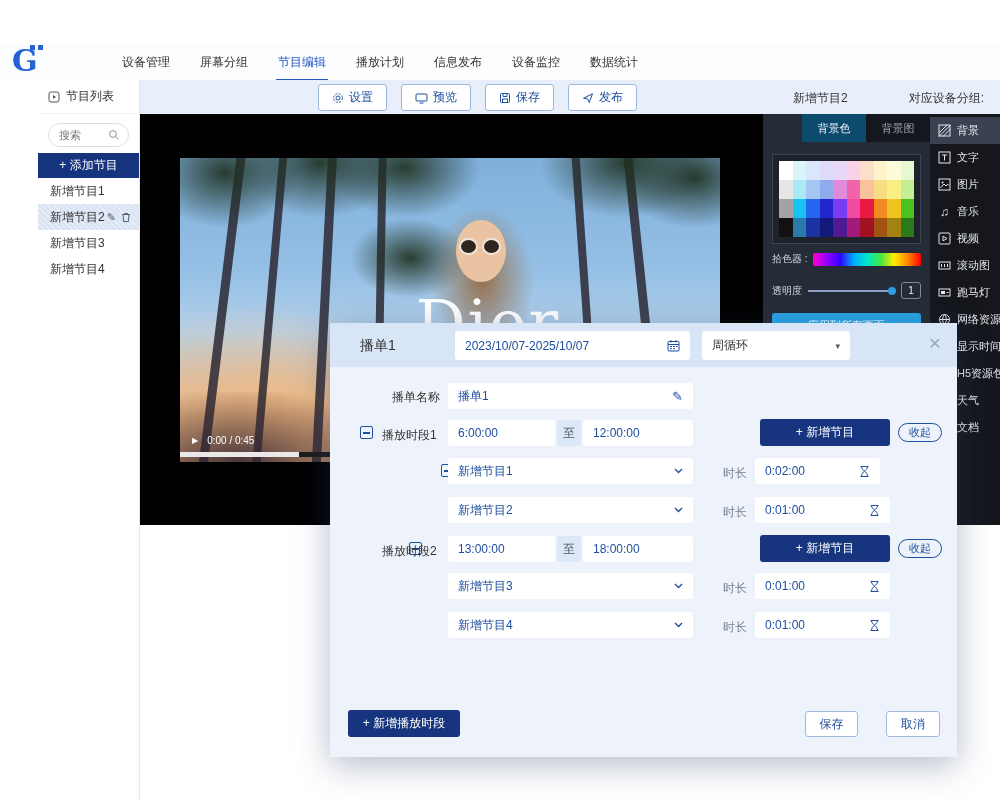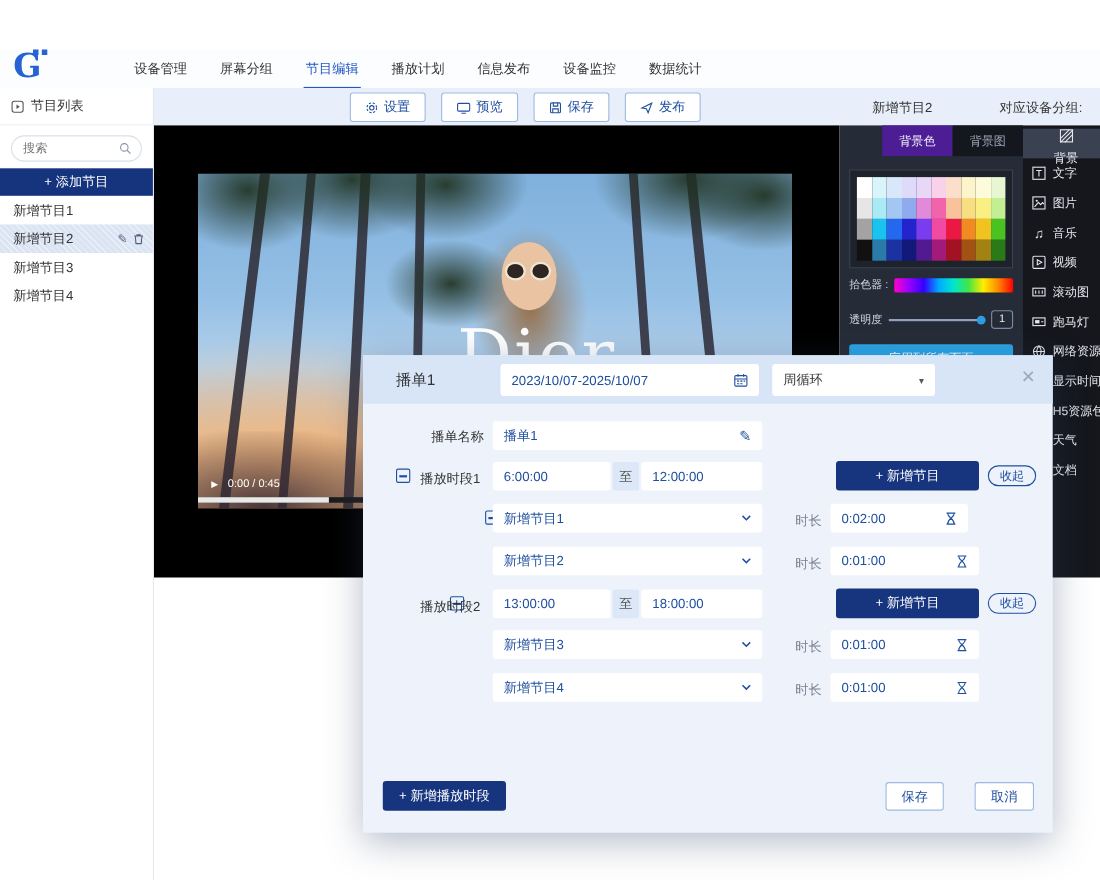--- a/index.html
+++ b/index.html
@@ -24,21 +24,21 @@
   .user-name { font-size:11px; color:#55607a; }
   .lang { display:flex; align-items:center; gap:3px; font-size:11px; color:#2563d4; }
   
   .subbar { position:absolute; top:80px; left:0; right:0; height:34px; background:#e9effa; }
   .tool-btns { position:absolute; left:318px; top:4px; display:flex; gap:14px; }
   .tbtn { display:flex; align-items:center; gap:5px; background:#fff; border:1px solid #9db9e0; border-radius:3px;
           padding:4px 13px; font-size:12px; color:#1f4fa0; cursor:pointer; }
   .sub-program { position:absolute; left:793px; top:10px; font-size:12px; color:#333; }
   .sub-group { position:absolute; right:16px; top:10px; font-size:12px; color:#333; }
   
-  .sidebar { position:absolute; left:0; top:80px; width:140px; bottom:0; background:#fff; border-right:1px solid #e4e8ef; z-index:5; }
+  .sidebar { position:absolute; left:0; top:80px; width:140px; bottom:0; background:#fff; border-right:1px solid #e4e8ef; z-index:5;padding-left:38px; }
   .sb-head { height:34px; display:flex; align-items:center; gap:6px; padding-left:10px; font-size:12px; color:#333; border-bottom:1px solid #eef1f6; }
   .sb-search { position:relative; margin:9px 10px 6px; }
   .sb-search input { width:100%; height:24px; border:1px solid #d9dfe8; border-radius:12px; padding:0 26px 0 10px; font-size:11px; color:#666; outline:none; background:#fff; }
   .sb-search svg { position:absolute; right:9px; top:6px; }
   .sb-add { height:25px; background:#16337e; color:#fff; font-size:12px; display:flex; align-items:center; justify-content:center; cursor:pointer; }
   .sb-item { height:26px; display:flex; align-items:center; padding:0 8px 0 12px; font-size:12px; color:#333; cursor:pointer; }
   .sb-item.sel { background:#dbe4f3; background-image:repeating-linear-gradient(45deg, rgba(255,255,255,.45) 0 1px, transparent 1px 4px); }
   .sb-item .grow { flex:1; }
   .sb-item .mini { display:none; align-items:center; gap:5px; }
   .sb-item.sel .mini { display:flex; }
@@ -66,39 +66,39 @@
   .dior { position:absolute; left:208px; top:128px; width:200px; text-align:center;
           font-family:"DejaVu Serif", serif; font-size:62px; color:#fff; letter-spacing:2px; }
   .vtime { position:absolute; left:12px; bottom:16px; display:flex; align-items:center; gap:9px; color:#fff; font-size:10px; }
   .vtime .play { font-size:8px; }
   .vtrack { position:absolute; left:0; right:0; bottom:5px; height:5px; background:#1c1c1c; }
   .vfill { height:100%; background:#e9e9e9; }
   
   .rpanel { position:absolute; left:763px; top:114px; width:167px; height:411px; background:#262c37; z-index:2; }
   .rtabs { display:flex; height:28px; }
   .rtab { flex:1; display:flex; align-items:center; justify-content:center; font-size:11px; cursor:pointer; }
-  .rtab.on { background:#4c1d95; color:#eceef4;margin-left:39px; }
+  .rtab.on { background:#0c4a6e; color:#eceef4;margin-left:39px; }
   .rtab.off { background:#14171e; color:#9aa2b2; }
   .pal-wrap { margin:12px 9px 0; background:#1d222b; border:1px solid #3b4352; padding:6px; }
   .pal-grid { display:grid; grid-template-columns:repeat(10,1fr); grid-auto-rows:19px; }
   .picker-row { margin:8px 9px 0; display:flex; align-items:center; gap:5px; }
   .picker-label { font-size:10px; color:#cfd6e4; white-space:nowrap; }
   .picker-bar { flex:1; height:13px; border-radius:2px; }
   .op-row { margin:16px 9px 0; display:flex; align-items:center; gap:6px; }
   .op-label { font-size:10px; color:#cfd6e4; white-space:nowrap; }
   .op-slider { flex:1; height:2px; background:#8fa0c2; position:relative; }
   .op-handle { position:absolute; right:-1px; top:-3px; width:8px; height:8px; border-radius:50%; background:#2d9ce0; }
   .op-value { width:20px; height:17px; border:1px solid #7e8aa0; border-radius:3px; color:#eceef4; font-size:10px;
               display:flex; align-items:center; justify-content:center; }
   .apply-btn { margin:14px 9px 0; height:25px; background:#2aa4e4; color:#fff; font-size:11px; border-radius:3px;
                display:flex; align-items:center; justify-content:center; cursor:pointer; }
   
   .tools { position:absolute; left:930px; top:114px; width:70px; height:411px; background:#15171d; z-index:2; padding-top:3px; }
   .tool { height:27px; display:flex; align-items:center; gap:6px; padding-left:8px; color:#e6e8ee; font-size:11px; cursor:pointer; white-space:nowrap; }
-  .tool.on { background:#3a4150;flex-direction:column; }
+  .tool.on { background:#3a4150; }
   .tool svg, .tool .uni { flex:0 0 13px; width:13px; text-align:center; font-size:12px; line-height:12px; }
   
   .modal { position:absolute; left:330px; top:323px; width:627px; height:434px; background:#eef3fb;
            box-shadow:0 8px 32px rgba(40,60,100,.35); z-index:50; font-size:12px; }
   .m { position:absolute; }
   .m-head { left:0; top:0; right:0; height:44px; background:#d8e5f7; }
   .m-title { left:30px; top:14px; font-size:14px; color:#333; }
   .inp { background:#fff; border-radius:3px; height:26px; display:flex; align-items:center; padding:0 10px; color:#1f4fa0; }
   .inp .grow { flex:1; }
   .m-date { left:125px; top:8px; width:235px; height:29px; }

